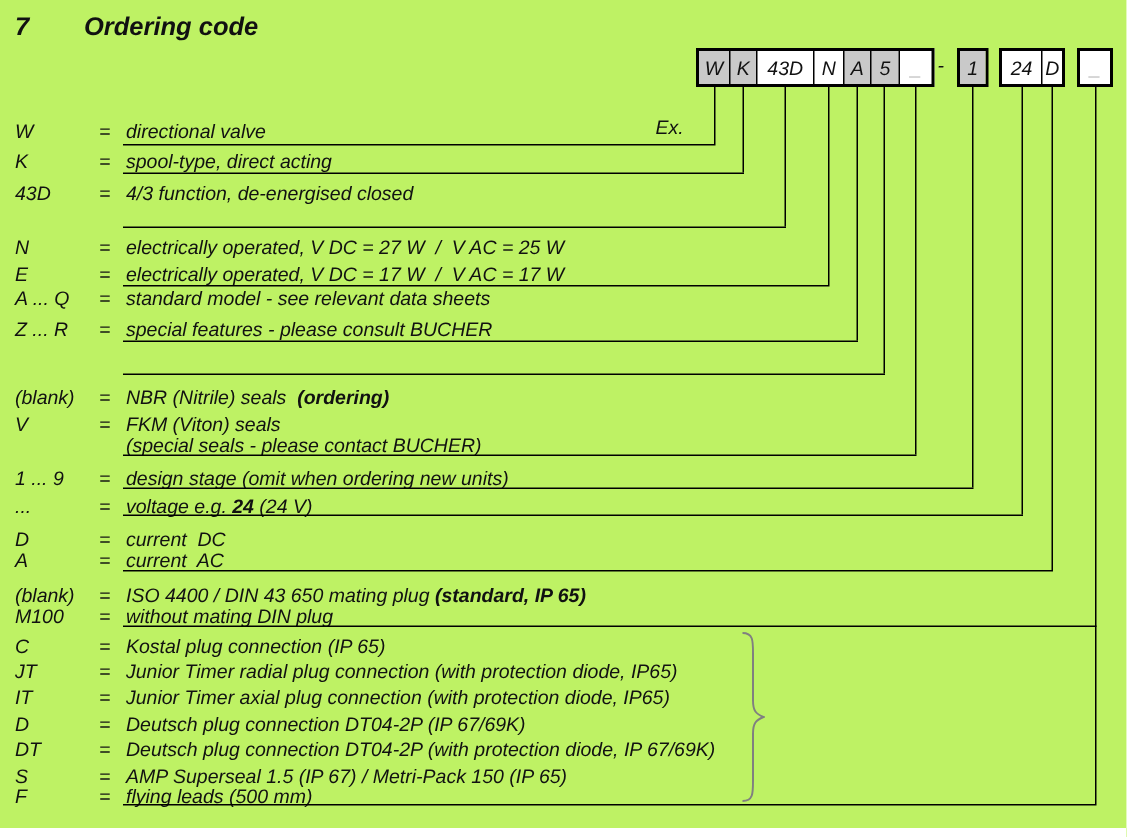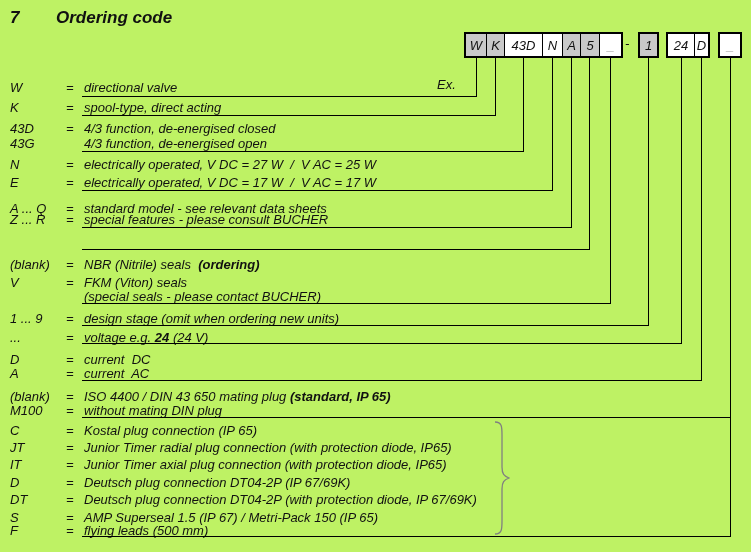--- a/index.html
+++ b/index.html
@@ -57,24 +57,23 @@
     <span class="cell" style="width:14px">D</span>
   </div>
 
   <div class="boxgroup" style="left:718px">
     <span class="cell blankcell" style="width:20px">_</span>
   </div>
 
   <div class="row" style="top:80px"><span class="code">W</span><span class="eq">=</span><span class="desc"><span>directional valve</span><b></b><span></span></span></div>
   <div class="row" style="top:100px"><span class="code">K</span><span class="eq">=</span><span class="desc"><span>spool-type, direct acting</span><b></b><span></span></span></div>
   <div class="row" style="top:121px"><span class="code">43D</span><span class="eq">=</span><span class="desc"><span>4/3 function, de-energised closed</span><b></b><span></span></span></div>
-  <div class="row" style="top:136px"><span class="code">43G</span><span class="eq"></span><span class="desc"><span>4/3 function, de-energised open</span><b></b><span></span></span></div>
   <div class="row" style="top:157px"><span class="code">N</span><span class="eq">=</span><span class="desc"><span>electrically operated, V DC = 27 W  /  V AC = 25 W</span><b></b><span></span></span></div>
   <div class="row" style="top:175px"><span class="code">E</span><span class="eq">=</span><span class="desc"><span>electrically operated, V DC = 17 W  /  V AC = 17 W</span><b></b><span></span></span></div>
-  <div class="row" style="top:201px"><span class="code">A ... Q</span><span class="eq">=</span><span class="desc"><span>standard model - see relevant data sheets</span><b></b><span></span></span></div>
+  <div class="row" style="top:191px"><span class="code">A ... Q</span><span class="eq">=</span><span class="desc"><span>standard model - see relevant data sheets</span><b></b><span></span></span></div>
   <div class="row" style="top:212px"><span class="code">Z ... R</span><span class="eq">=</span><span class="desc"><span>special features - please consult BUCHER</span><b></b><span></span></span></div>
   <div class="row" style="top:257px"><span class="code">(blank)</span><span class="eq">=</span><span class="desc"><span>NBR (Nitrile) seals  </span><b>(ordering)</b><span></span></span></div>
   <div class="row" style="top:275px"><span class="code">V</span><span class="eq">=</span><span class="desc"><span>FKM (Viton) seals</span><b></b><span></span></span></div>
   <div class="row" style="top:289px"><span class="code"></span><span class="eq"></span><span class="desc"><span>(special seals - please contact BUCHER)</span><b></b><span></span></span></div>
   <div class="row" style="top:311px"><span class="code">1 ... 9</span><span class="eq">=</span><span class="desc"><span>design stage (omit when ordering new units)</span><b></b><span></span></span></div>
   <div class="row" style="top:330px"><span class="code">...</span><span class="eq">=</span><span class="desc"><span>voltage e.g. </span><b>24</b><span> (24 V)</span></span></div>
   <div class="row" style="top:352px"><span class="code">D</span><span class="eq">=</span><span class="desc"><span>current  DC</span><b></b><span></span></span></div>
   <div class="row" style="top:366px"><span class="code">A</span><span class="eq">=</span><span class="desc"><span>current  AC</span><b></b><span></span></span></div>
   <div class="row" style="top:389px"><span class="code">(blank)</span><span class="eq">=</span><span class="desc"><span>ISO 4400 / DIN 43 650 mating plug </span><b>(standard, IP 65)</b><span></span></span></div>
   <div class="row" style="top:403px"><span class="code">M100</span><span class="eq">=</span><span class="desc"><span>without mating DIN plug</span><b></b><span></span></span></div>

